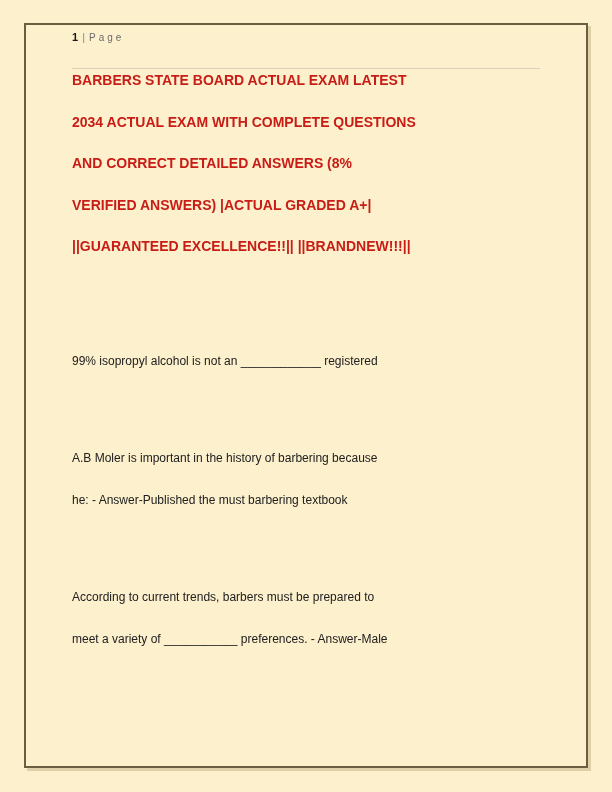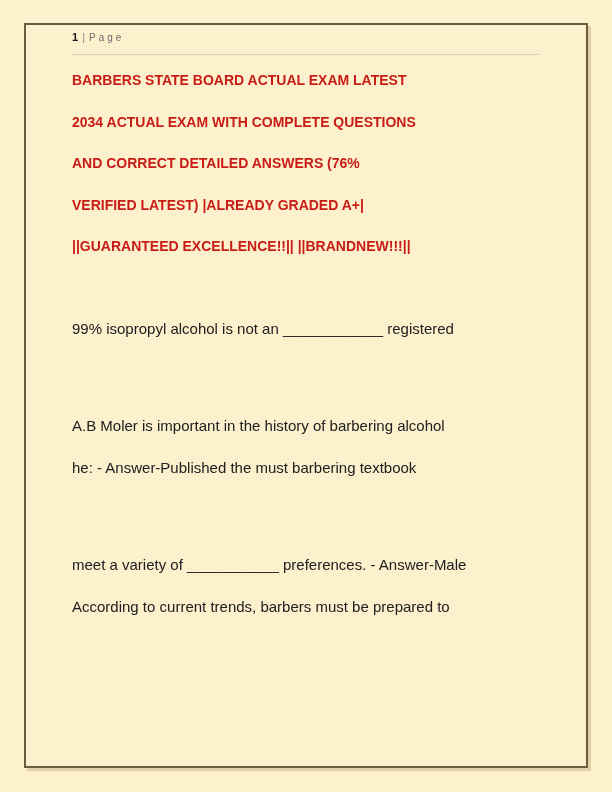--- a/index.html
+++ b/index.html
@@ -27,21 +27,21 @@
     height: 745px;
     border: 2px solid var(--frame);
     box-shadow: 3px 3px 0 rgba(170, 150, 100, 0.35);
   }
   .doc-header {
     position: absolute;
     left: 72px;
     top: 31px;
     width: 468px;
     border-bottom: 1px solid var(--rule);
-    padding-bottom: 10px;
+    padding-bottom: 24px;
     font-size: 11px;
     line-height: 12px;
     color: #1a1a1a;
   }
   .page-num { font-weight: bold; }
   .page-sep { color: #8a8a8a; margin: 0 4px; }
   .page-label { color: #6b6b6b; letter-spacing: 3px; font-size: 10px; }
   .doc-title {
     position: absolute;
     left: 72px;
@@ -49,50 +49,50 @@
     width: 468px;
     text-align: left;
     color: var(--red);
     font-weight: bold;
     font-size: 14px;
   }
   .t-line { line-height: 41.5px; white-space: nowrap; }
   .doc-body {
     position: absolute;
     left: 72px;
-    top: 308px;
+    top: 340px;
     width: 476px;
-    font-size: 15px;
+    font-size: 12px;
     color: var(--body-text);
   }
   .q { margin: 0 0 55px 0; }
   .q-line { line-height: 42px; white-space: nowrap; }
 </style>
 </head>
 <body>
 
 <div class="page-frame"></div>
 
 <div class="doc-header">
   <span class="page-num">1</span><span class="page-sep">|</span><span class="page-label">Page</span>
 </div>
 
 <div class="doc-title">
   <div class="t-line">BARBERS STATE BOARD ACTUAL EXAM LATEST</div>
   <div class="t-line">2034 ACTUAL EXAM WITH COMPLETE QUESTIONS</div>
-  <div class="t-line">AND CORRECT DETAILED ANSWERS (76%</div>
-  <div class="t-line">VERIFIED LATEST) |ALREADY GRADED A+|</div>
+  <div class="t-line">AND CORRECT DETAILED ANSWERS (8%</div>
+  <div class="t-line">VERIFIED ANSWERS) |ACTUAL GRADED A+|</div>
   <div class="t-line">||GUARANTEED EXCELLENCE!!|| ||BRANDNEW!!!||</div>
 </div>
 
 <div class="doc-body">
   <div class="q">
     <div class="q-line">99% isopropyl alcohol is not an ____________ registered</div>
   </div>
   <div class="q">
-    <div class="q-line">A.B Moler is important in the history of barbering alcohol</div>
+    <div class="q-line">A.B Moler is important in the history of barbering because</div>
     <div class="q-line">he: - Answer-Published the must barbering textbook</div>
   </div>
   <div class="q">
+    <div class="q-line">According to current trends, barbers must be prepared to</div>
     <div class="q-line">meet a variety of ___________ preferences. - Answer-Male</div>
-    <div class="q-line">According to current trends, barbers must be prepared to</div>
   </div>
 </div>
 
 </body></html>

